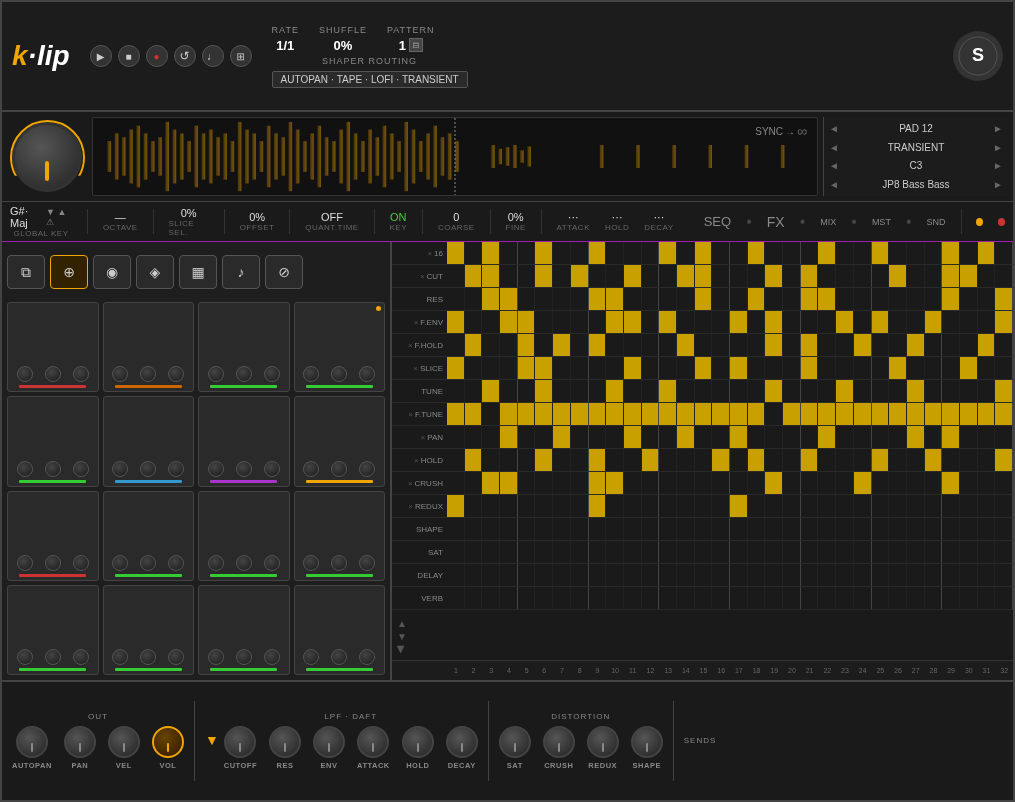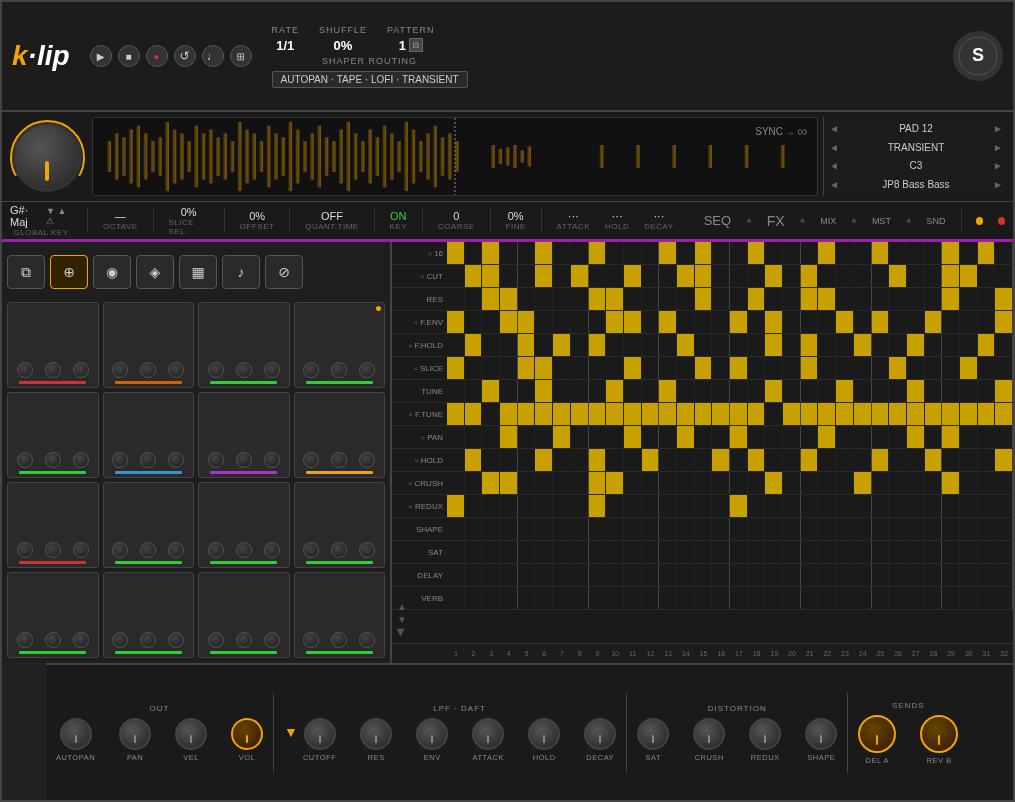--- a/index.html
+++ b/index.html
@@ -178,21 +178,21 @@
       color: #ccc;
       font-size: 10px;
       text-align: center;
       flex: 1;
     }
 
     
     .controls-row {
       height: 40px;
       background: #1a1a1a;
-      border-bottom: 3px solid #a21caf;
+      border-bottom: 1px solid #a21caf;
       display: flex;
       align-items: center;
       padding: 0 8px;
       gap: 15px;
     }
     .ctrl-item {
       display: flex;
       flex-direction: column;
       align-items: center;
     }
@@ -377,49 +377,49 @@
       font-size: 7px;
       color: #666;
       text-align: center;
       display: flex;
       align-items: center;
       justify-content: center;
     }
 
     
     .bottom-section {
-      height: 137px;
+      height: 120px;
       background: #1a1a1a;
       border-top: 2px solid #444;
       display: flex;
       align-items: center;
       padding: 14px 10px;
       gap: 0;
-      margin-left: 44px;
     }
 
     .bottom-group {
       display: flex;
       flex-direction: column;
       align-items: center;
       gap: 3px;
     }
 
     .bottom-group-title {
       color: #888;
       font-size: 8px;
       text-transform: uppercase;
       letter-spacing: 1px;
       margin-bottom: 2px;
     }
 
     .bottom-knobs {
       display: flex;
-      gap: 24px;
-      align-items: center;
+      gap: 12px;
+      align-items: center;
+      font-weight: bold;
     }
 
     .bottom-knob-item {
       display: flex;
       flex-direction: column;
       align-items: center;
       gap: 3px;
     }
 
     .knob {
@@ -1690,27 +1690,17 @@
             <div class="knob knob-sm"></div>
             <div class="knob-label">SHAPE</div>
           </div>
         </div>
     </div>
 
     <div class="bottom-divider"></div>
 
     <div class="bottom-group">
       <div class="bottom-group-title">SENDS</div>
-      <div class="bottom-knobs" id="sends-knobs-container">
-          <div class="bottom-knob-item">
-            <div class="knob knob-md lit"></div>
-            <div class="knob-label">DEL A</div>
-          </div>
-          <div class="bottom-knob-item">
-            <div class="knob knob-md lit"></div>
-            <div class="knob-label">REV B</div>
-          </div>
-        </div>
     </div>
 
   </div>
 
 </div>
 
 </body></html>

